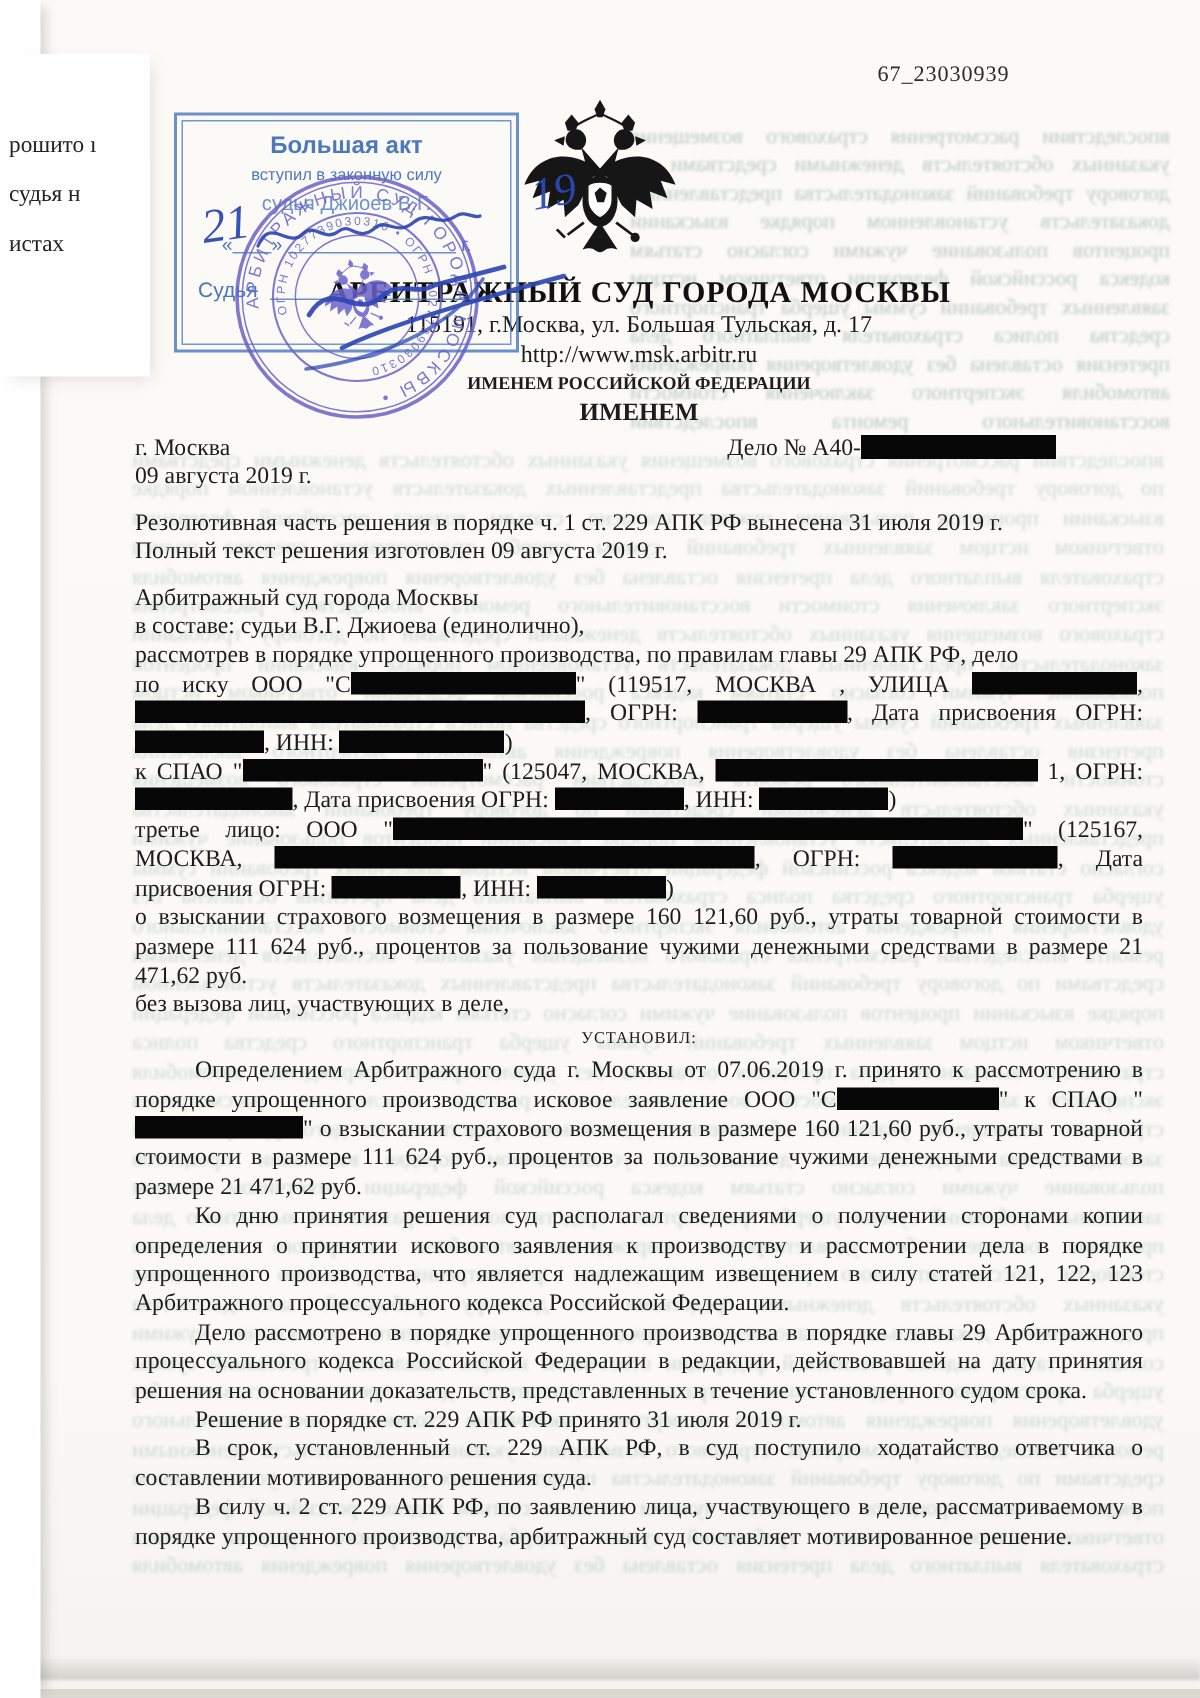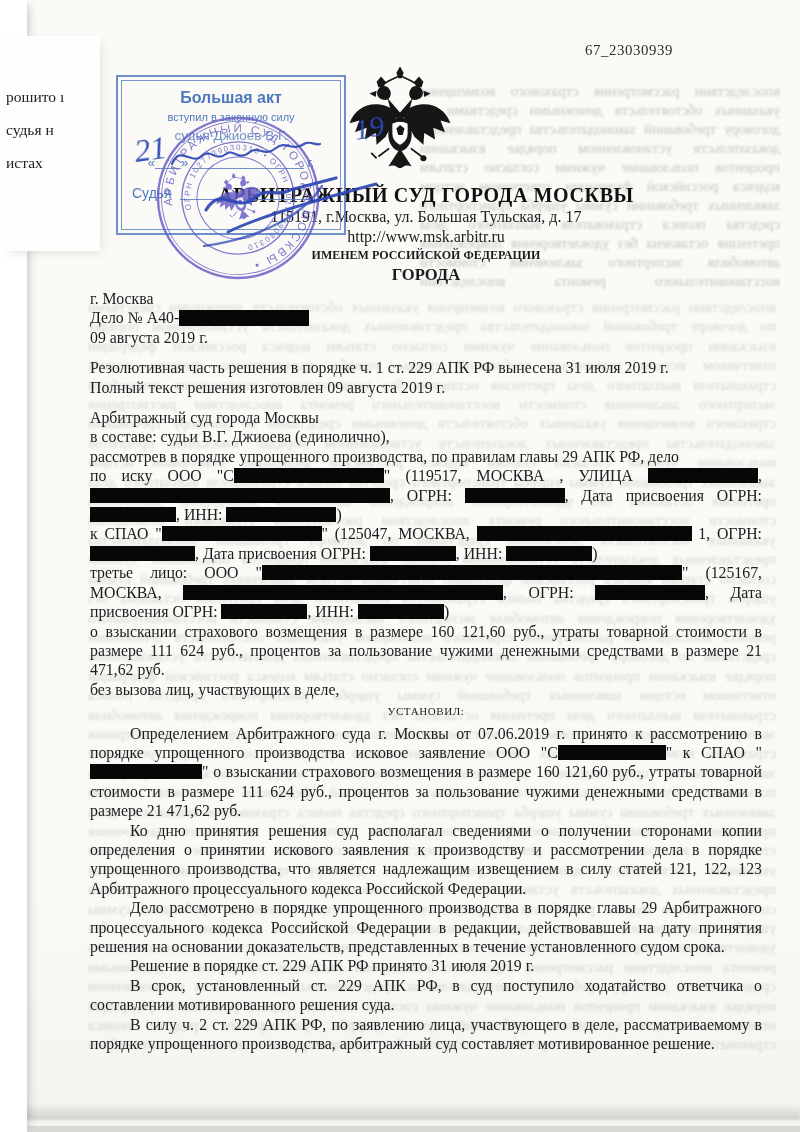--- a/index.html
+++ b/index.html
@@ -24,21 +24,21 @@
   
   .content{position:absolute;left:90px;top:184px;width:672px;z-index:2;
            font-size:15.8px;line-height:19.4px;text-align:justify;}
   .hdr{text-align:center;}
   .court-name{font-weight:bold;font-size:20px;line-height:23px;letter-spacing:.6px;color:#111;}
   .addr{font-size:16px;line-height:20px;}
   .site{font-size:16px;line-height:19px;}
   .imen{font-weight:bold;font-size:12px;line-height:19px;}
   .resh{font-weight:bold;font-size:16.6px;line-height:20px;}
   .meta{margin-top:4px;}
-  .meta-row{display:flex;justify-content:space-between;flex-direction:column;}
+  .meta-row{display:flex;justify-content:space-between;}
   .meta-right{padding-right:58px;white-space:nowrap;}
   .sp{height:11px;}
   .redact{display:inline-block;height:15px;background:#070707;vertical-align:-2px;}
   .case-bar{width:130px;height:16px;vertical-align:-3px;}
   .ustanovil{text-align:center;font-size:11px;letter-spacing:.6px;margin:3px 0 2px 0;}
   .paras p{margin:0;text-indent:40px;}
 
   
   .stamp{position:absolute;left:116px;top:75px;width:226px;height:156px;z-index:7;
          border:2px solid rgba(72,118,188,.8);color:rgba(66,114,186,.95);
@@ -158,21 +158,21 @@
       <text x="246" y="52" font-size="30" transform="rotate(-10 246 52)">19</text>
     </g>
   </svg>
 
   <div class="content">
     <div class="hdr">
       <div class="court-name">АРБИТРАЖНЫЙ СУД ГОРОДА МОСКВЫ</div>
       <div class="addr">115191, г.Москва, ул. Большая Тульская, д. 17</div>
       <div class="site">http://www.msk.arbitr.ru</div>
       <div class="imen">ИМЕНЕМ РОССИЙСКОЙ ФЕДЕРАЦИИ</div>
-      <div class="resh">ГОРОДА</div>
+      <div class="resh">ИМЕНЕМ</div>
     </div>
 
     <div class="meta">
       <div class="meta-row">
         <span>г. Москва</span>
         <span class="meta-right"><span>Дело № А40-</span><span class="redact case-bar"></span></span>
       </div>
       <div>09 августа 2019 г.</div>
     </div>
 

